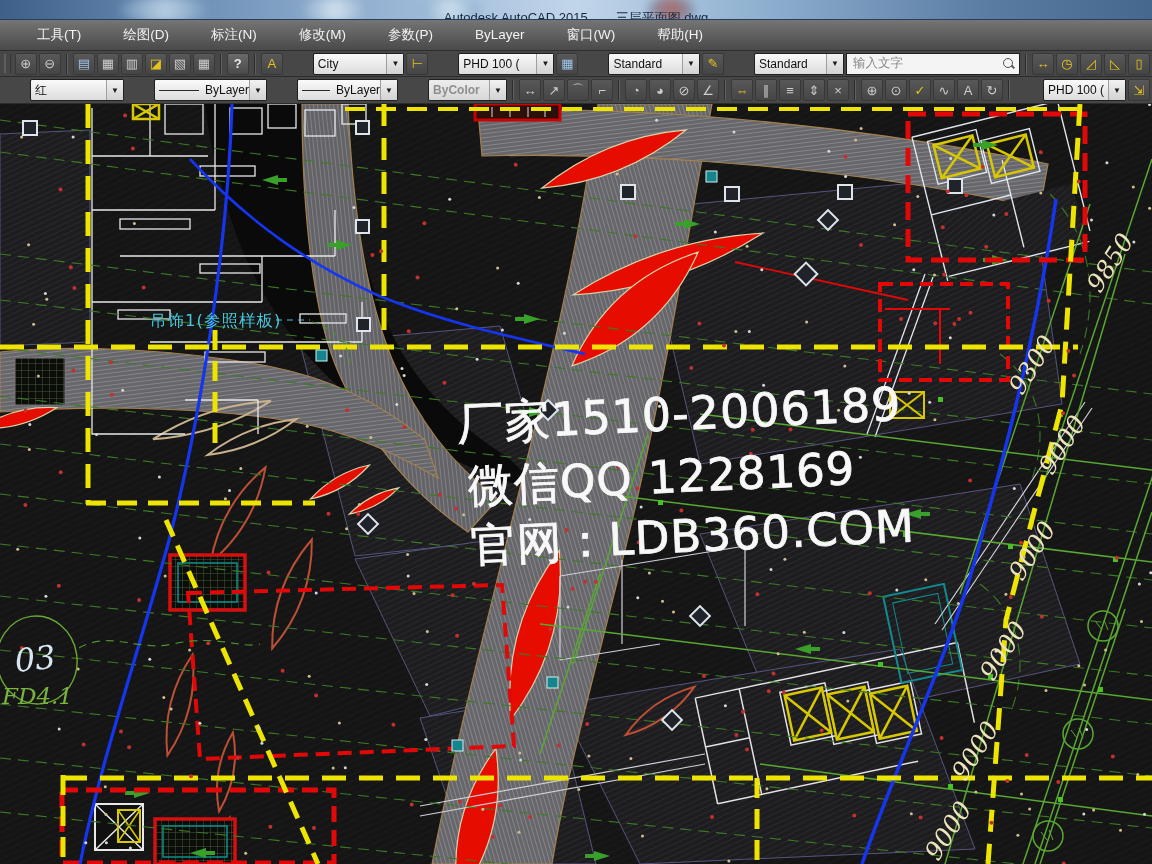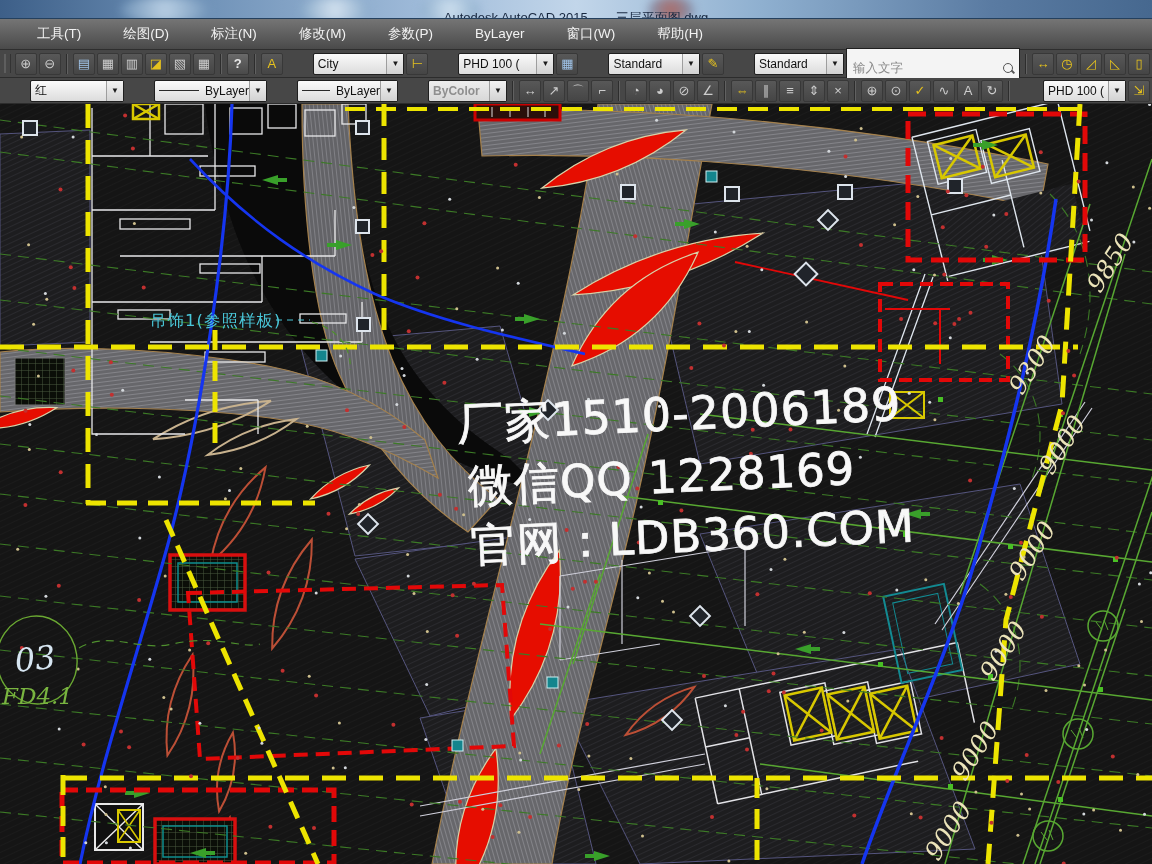--- a/index.html
+++ b/index.html
@@ -32,21 +32,21 @@
   .ticon.blue{color:#9fc3e8;}
   .ticon.help{color:#e8e8e8;background:linear-gradient(#6a6a6a,#4a4a4a);font-weight:bold;}
   .combo{height:20px;background:linear-gradient(#fafafa,#dcdcdc);border:1px solid #1f1f1f;border-radius:2px;
     display:flex;align-items:center;font-size:12px;color:#101010;padding-left:4px;cursor:default;margin-left:28px;}
   .combo .arrow{margin-left:auto;align-self:stretch;width:16px;display:flex;align-items:center;justify-content:center;
     font-size:8px;color:#1a1a1a;border-left:1px solid #9e9e9e;background:linear-gradient(#f2f2f2,#d2d2d2);}
   .combo.disabled{color:#8f8f8f;background:linear-gradient(#ededed,#d8d8d8);font-weight:bold;}
   .lineglyph{display:inline-block;width:40px;height:0;border-top:1.4px solid #2a2a2a;margin-right:6px;}
   .lineglyph.short{width:28px;}
   .tinput{width:212px;height:20px;background:#f4f4f4;border:1px solid #1f1f1f;display:flex;align-items:center;
-    padding:9px 4px 0 6px;font-size:12.5px;color:#8a8a8a;}
+    padding:0 4px 0 6px;font-size:12.5px;color:#8a8a8a;}
   .maglass{margin-left:auto;width:13px;height:13px;position:relative;}
   .maglass::before{content:"";position:absolute;left:1px;top:1px;width:8px;height:8px;border:1.6px solid #555;border-radius:50%;}
   .maglass::after{content:"";position:absolute;left:9px;top:9px;width:4px;height:1.8px;background:#555;transform:rotate(45deg);}
 
   
   .canvas{position:relative;width:1152px;height:760px;background:#121212;}
   .canvas svg{display:block;}
 </style>
 </head>
 <body>

